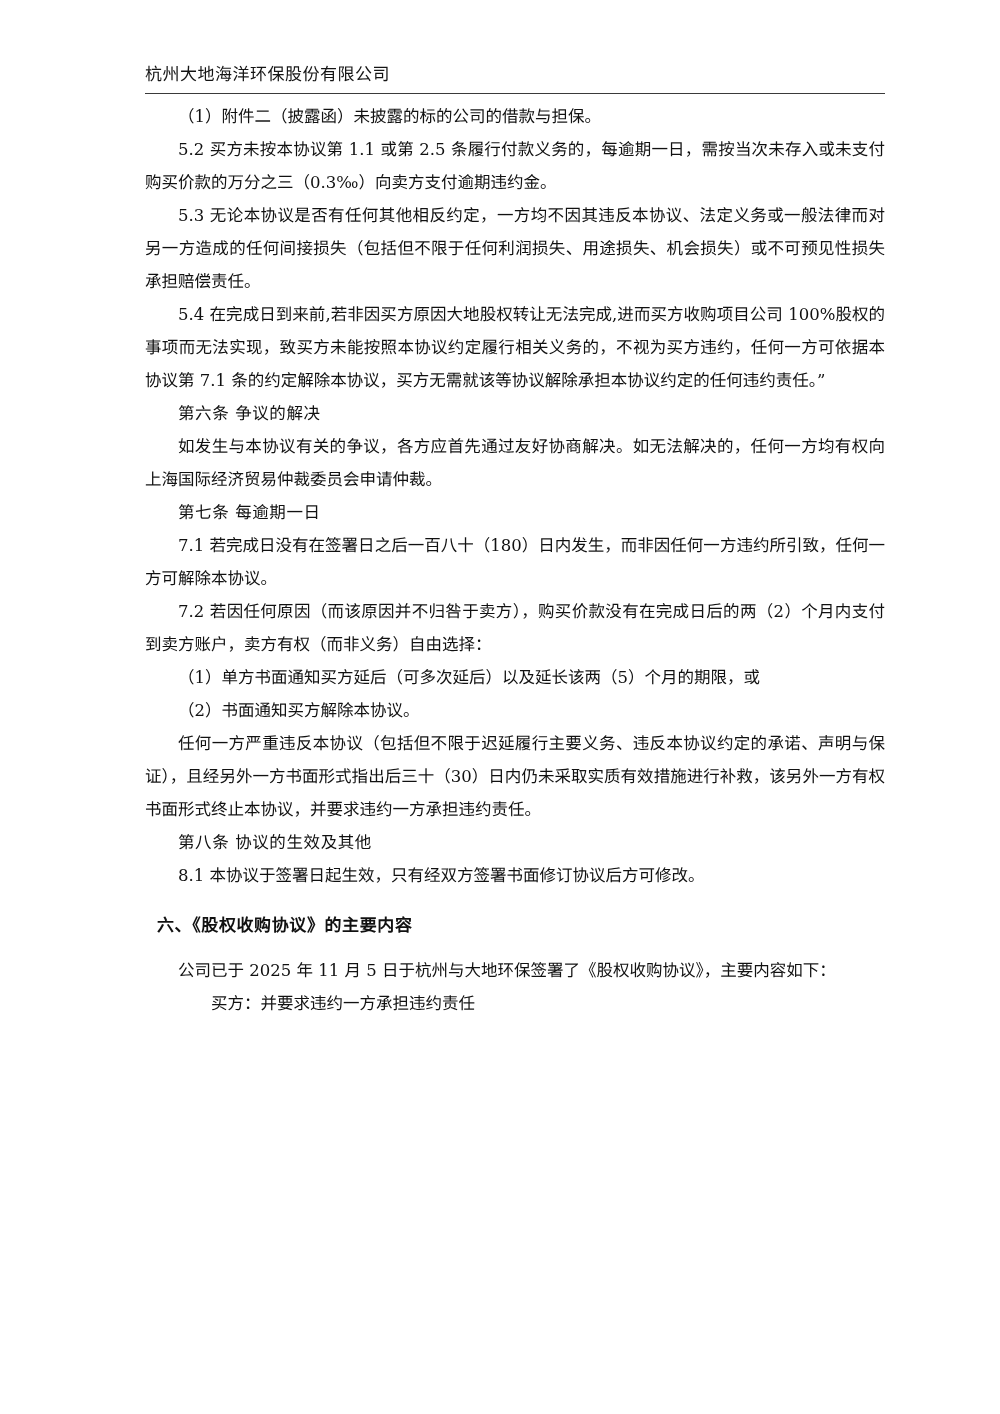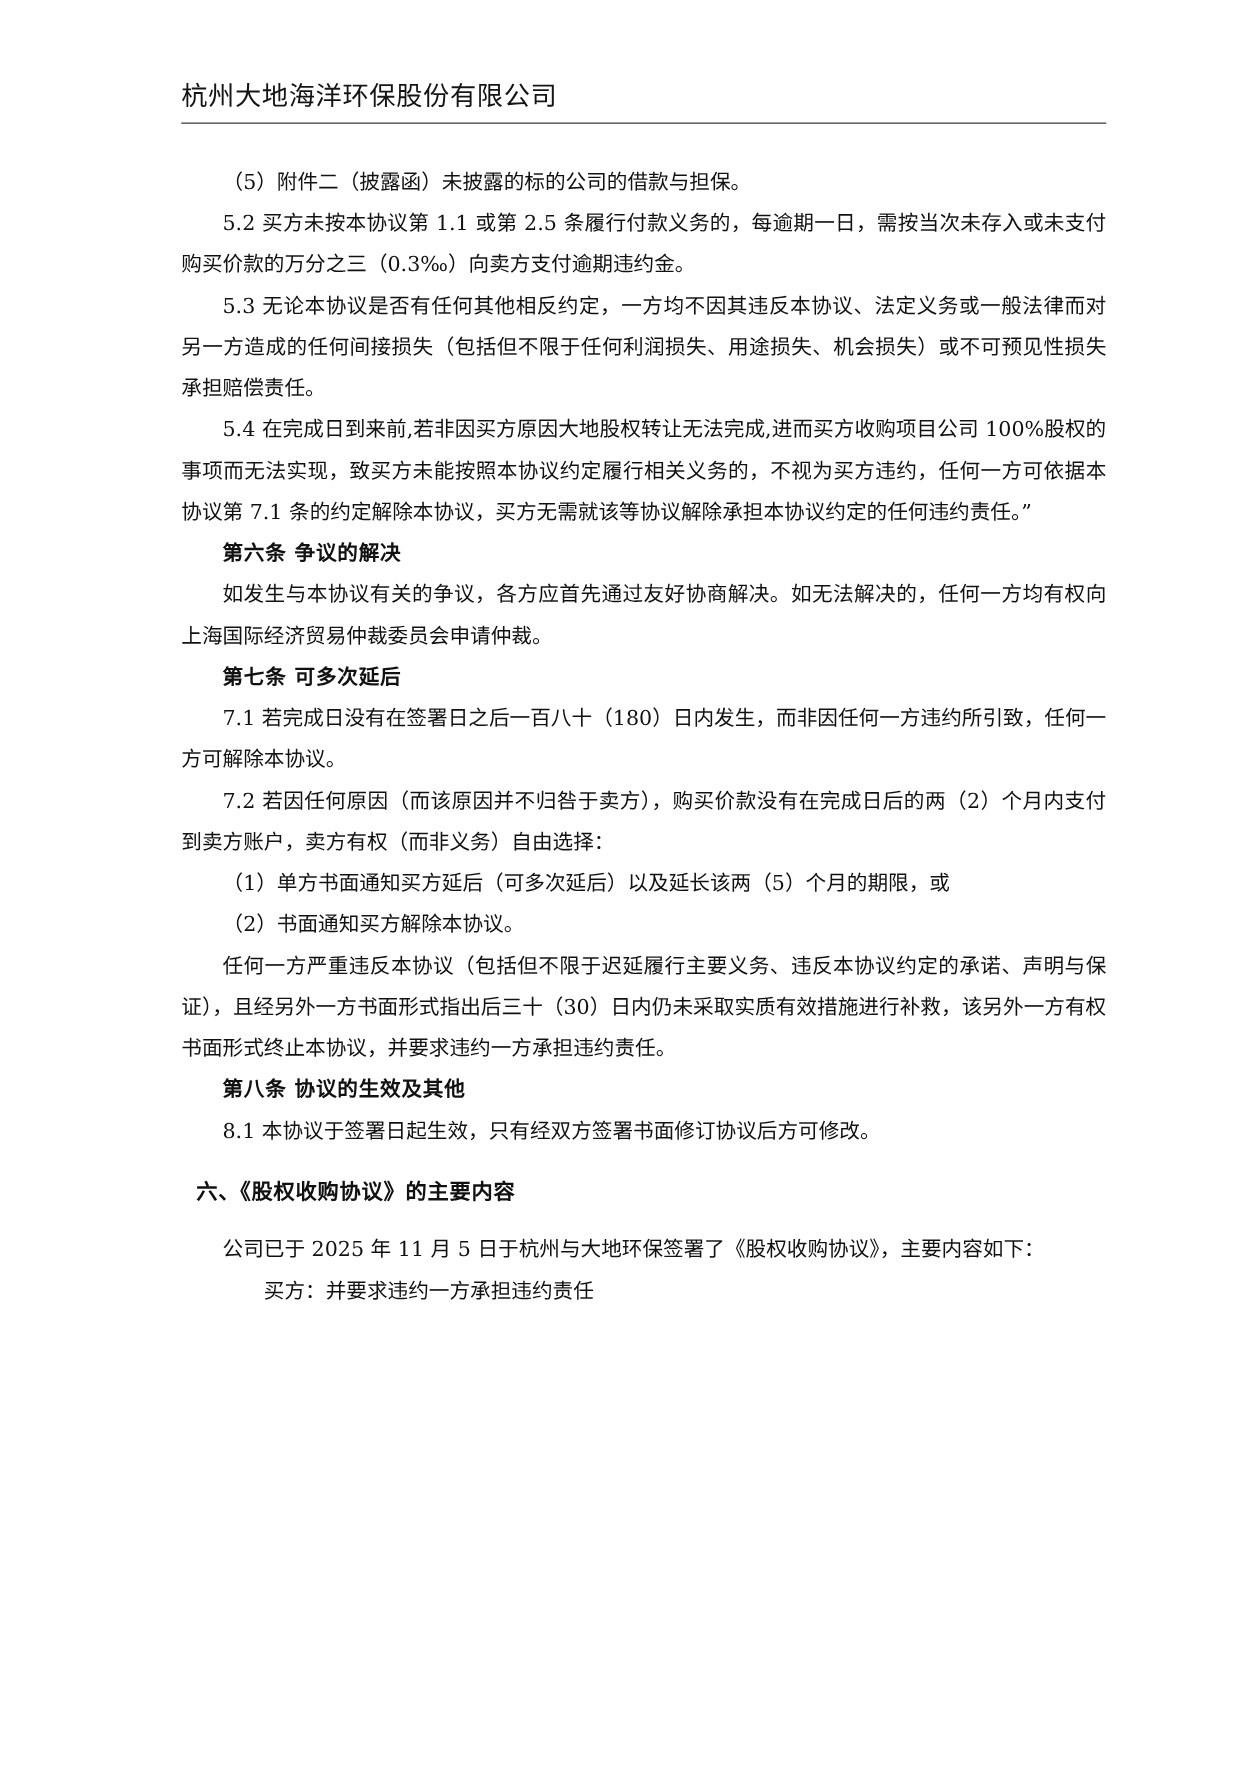--- a/index.html
+++ b/index.html
@@ -16,43 +16,43 @@
     overflow: hidden;
   }
   .page {
     width: 1000px;
     height: 1414px;
     box-sizing: border-box;
     padding: 60px 115px 40px 145px;
     position: relative;
   }
   .header {
-    font-size: 21px;
+    font-size: 17px;
     letter-spacing: 0.5px;
     padding-bottom: 8px;
     border-bottom: 1.4px solid #3a3a3a;
-    margin-bottom: 30px;
+    margin-bottom: 6px;
     color: #141414;
     font-family: "DejaVu Serif", "Liberation Serif", serif;
   }
   .body-block {
     font-size: 16.5px;
     line-height: 2.0;
     text-align: justify;
     text-justify: inter-ideograph;
     color: #111111;
   }
   p.para {
     margin: 0 0 0 0;
     text-indent: 2em;
   }
   p.heading {
     margin: 0;
     text-indent: 2em;
-    font-weight: bold;
+    font-weight: normal;
     letter-spacing: 0.6px;
   }
   p.section-title {
     margin: 10px 0 6px 12px;
     text-indent: 0;
     font-weight: bold;
     font-size: 17px;
     letter-spacing: 0.6px;
   }
   p.sub-item {
@@ -63,33 +63,33 @@
 </style>
 </head>
 <body>
 
 <div class="page">
 
   <div class="header">杭州大地海洋环保股份有限公司</div>
 
   <div class="body-block">
 
-    <p class="para">（5）附件二（披露函）未披露的标的公司的借款与担保。</p>
+    <p class="para">（1）附件二（披露函）未披露的标的公司的借款与担保。</p>
 
     <p class="para">5.2 买方未按本协议第 1.1 或第 2.5 条履行付款义务的，每逾期一日，需按当次未存入或未支付购买价款的万分之三（0.3‰）向卖方支付逾期违约金。</p>
 
     <p class="para">5.3 无论本协议是否有任何其他相反约定，一方均不因其违反本协议、法定义务或一般法律而对另一方造成的任何间接损失（包括但不限于任何利润损失、用途损失、机会损失）或不可预见性损失承担赔偿责任。</p>
 
     <p class="para">5.4 在完成日到来前,若非因买方原因大地股权转让无法完成,进而买方收购项目公司 100%股权的事项而无法实现，致买方未能按照本协议约定履行相关义务的，不视为买方违约，任何一方可依据本协议第 7.1 条的约定解除本协议，买方无需就该等协议解除承担本协议约定的任何违约责任。”</p>
 
     <p class="heading">第六条 争议的解决</p>
 
     <p class="para">如发生与本协议有关的争议，各方应首先通过友好协商解决。如无法解决的，任何一方均有权向上海国际经济贸易仲裁委员会申请仲裁。</p>
 
-    <p class="heading">第七条 可多次延后</p>
+    <p class="heading">第七条 每逾期一日</p>
 
     <p class="para">7.1 若完成日没有在签署日之后一百八十（180）日内发生，而非因任何一方违约所引致，任何一方可解除本协议。</p>
 
     <p class="para">7.2 若因任何原因（而该原因并不归咎于卖方），购买价款没有在完成日后的两（2）个月内支付到卖方账户，卖方有权（而非义务）自由选择：</p>
 
     <p class="para">（1）单方书面通知买方延后（可多次延后）以及延长该两（5）个月的期限，或</p>
 
     <p class="para">（2）书面通知买方解除本协议。</p>
 
     <p class="para">任何一方严重违反本协议（包括但不限于迟延履行主要义务、违反本协议约定的承诺、声明与保证），且经另外一方书面形式指出后三十（30）日内仍未采取实质有效措施进行补救，该另外一方有权书面形式终止本协议，并要求违约一方承担违约责任。</p>

